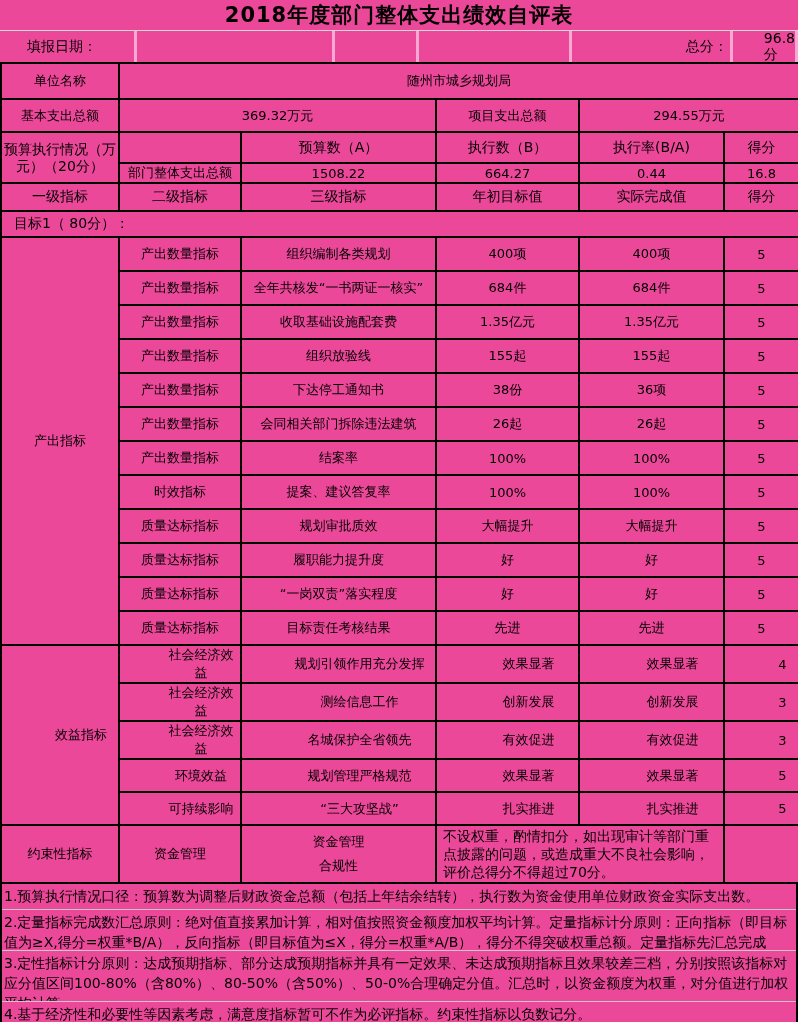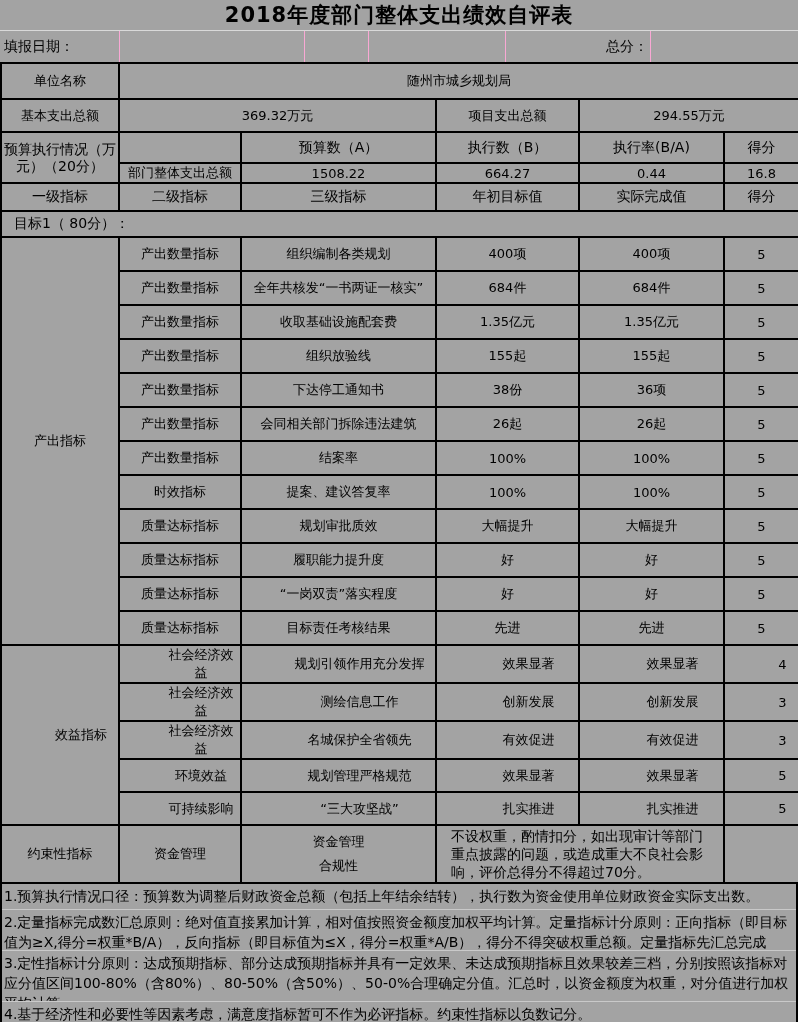--- a/index.html
+++ b/index.html
@@ -1,46 +1,46 @@
 <!DOCTYPE html>
 <html><head>
 <meta charset="utf-8">
 <style>
   html,body{margin:0;padding:0;background:#fff;}
   .page{
-    width:798px;height:1022px;background:#a3a3a3;color:#000;
+    width:798px;height:1022px;background:#ec4899;color:#000;
     font-family:"DejaVu Sans",sans-serif;
     box-sizing:border-box;overflow:hidden;
   }
   
   .title-row{
     height:31px;display:flex;align-items:center;justify-content:center;
     font-size:21px;font-weight:bold;letter-spacing:1px;
     border-bottom:1px solid #d9d9d9;box-sizing:border-box;
   }
   
   .date-row{height:31px;display:flex;box-sizing:border-box;font-size:14px;}
-  .date-row .c{border-right:1px solid #f9a8d4;display:flex;align-items:center;box-sizing:border-box;}
+  .date-row .c{border-right:3px solid #f9a8d4;display:flex;align-items:center;box-sizing:border-box;margin-left:23px;}
   .c-date{width:120px;padding-left:4px;}
   .c-e1{width:185px;} .c-e2{width:64px;} .c-e3{width:137px;}
   .c-total{width:145px;justify-content:flex-end;padding-right:2px;text-align:center;}
   .c-score{flex:1;padding-left:8px;border-right:none;}
   
   table{border-collapse:collapse;table-layout:fixed;width:798px;}
   td{
     border:2px solid #000;font-size:13px;text-align:center;vertical-align:middle;
     padding:0 2px;overflow:hidden;box-sizing:border-box;word-break:break-all;
   }
   .r-unit td{height:36px;} .r-basic td{height:33px;}
   .r-bhead td{height:31px;font-size:14px;} .r-brow td{height:16px;}
   .r-ihead td{height:28px;font-size:14px;}
   .r-goal td{height:26px;text-align:left;padding-left:12px;font-size:14px;}
   .r-ind td{height:34px;} .r-eff td{height:33px;padding-left:44px;} .r-con td{height:56px;}
   .wrapcell{font-size:13px;line-height:17px;}
-  .desc-cell{text-align:left;line-height:18px;font-size:14px;padding:1px 14px;}
+  .desc-cell{text-align:left;line-height:18px;font-size:14px;padding:1px 6px;}
   .two-line{line-height:24px;}
   
   .notes{
     border-left:2px solid #000;border-right:2px solid #000;border-bottom:3px solid #000;
     box-sizing:border-box;width:798px;
   }
   .note{
     font-size:14px;line-height:20px;padding:2px 2px 0 2px;
     border-bottom:1px solid #c9c9c9;overflow:hidden;box-sizing:border-box;word-break:break-all;
   }
@@ -52,20 +52,21 @@
 <div class="page">
 
   <div class="title-row">2018年度部门整体支出绩效自评表</div>
 
   <div class="date-row">
     <div class="c c-date">填报日期：</div>
     <div class="c c-e1"></div>
     <div class="c c-e2"></div>
     <div class="c c-e3"></div>
     <div class="c c-total">总分：</div>
+    <div class="c c-score">96.8分</div>
   </div>
 
   <table>
     <colgroup>
       <col style="width:118px">
         <col style="width:122px">
         <col style="width:195px">
       <col style="width:143px">
         <col style="width:145px">
         <col style="width:75px">

